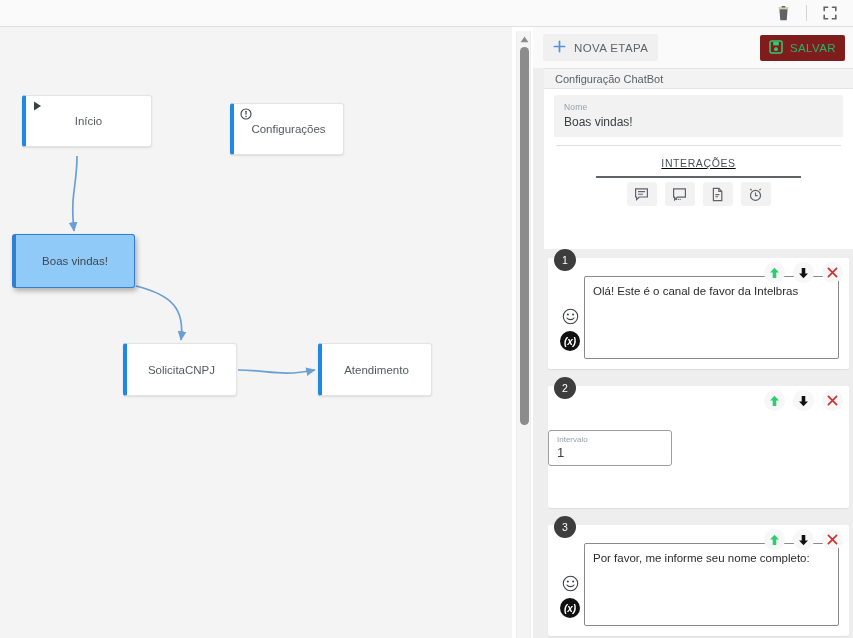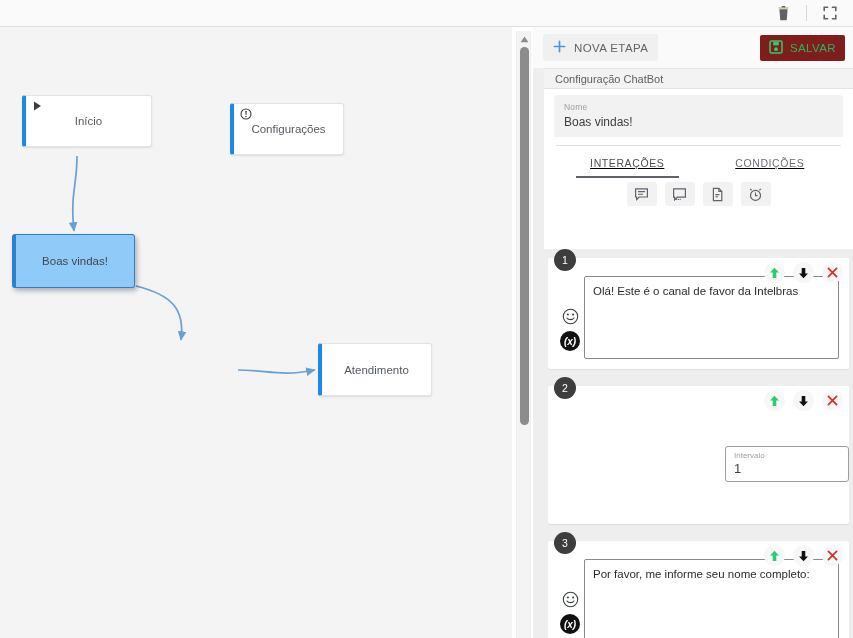--- a/index.html
+++ b/index.html
@@ -160,21 +160,21 @@
     width: 20px; height: 20px; border-radius: 50%;
     display: flex; align-items: center; justify-content: center; cursor: pointer;
   }
   .tool-var { background: #111111; color: #ffffff; font-size: 10px; font-style: italic; font-weight: bold; }
   .msg-area {
     flex: 1; min-height: 83px; border: 1px solid #8a8a8a; border-radius: 2px;
     padding: 7px 8px; font-size: 11.5px; color: #2b2b2b; line-height: 1.35;
     background: #fff; position: relative; cursor: text;
     font-family: "Liberation Sans", sans-serif; resize: none; overflow: hidden;
   }
-  .interval-wrap { display: flex; justify-content: flex-end; padding: 60px 0 42px 0; }
+  .interval-wrap { display: flex; justify-content: flex-start; padding: 44px 0 42px 0; }
   .interval-box {
     width: 124px; border: 1px solid #9e9e9e; border-radius: 3px;
     padding: 4px 8px 5px 8px; cursor: text;
   }
   .interval-label { font-size: 8px; color: #9aa0a6; }
   .interval-value { font-size: 13px; color: #3c4043; margin-top: 1px; }
 </style>
 </head>
 <body>
 
@@ -228,20 +228,23 @@
           <circle cx="6" cy="8.5" r=".75" fill="#3c4043"></circle>
         </svg>
       </span>
       <span>Configurações</span>
     </div>
 
     <div class="node selected" style="left:12px;top:207px;width:123px;height:54px;">
       <span>Boas vindas!</span>
     </div>
 
+    <div class="node" style="left:123px;top:316px;width:114px;height:53px;">
+      <span>SolicitaCNPJ</span>
+    </div>
 
     <div class="node" style="left:318px;top:316px;width:114px;height:53px;">
       <span>Atendimento</span>
     </div>
   </div>
 
   <div class="vscroll">
     <div class="vscroll-arrow">
       <svg width="9" height="7" viewBox="0 0 9 7">
           <path d="M4.5,0.6 L8.4,6.2 L0.6,6.2 z" fill="#8c8c8c"></path>
@@ -279,23 +282,20 @@
 
       <div class="name-field">
         <div class="name-label">Nome</div>
         <div class="name-value">Boas vindas!</div>
       </div>
 
       <div class="tabs">
         <div class="tab active">
           <span>INTERAÇÕES</span>
         </div>
-        <div class="tab">
-          <span>CONDIÇÕES</span>
-        </div>
       </div>
 
       <div class="icon-row">
         <div class="icon-btn">
           <svg width="15" height="15" viewBox="0 0 15 15" stroke="#5f6368" stroke-width="1.2" fill="none">
             <path d="M1.6,1.8h11.8v8.2H5.2L2.6,12.6V10H1.6z"></path>
             <path d="M4,4.6h7M4,7.2h5" stroke-width="1.1"></path>
           </svg>
         </div>
         <div class="icon-btn">

